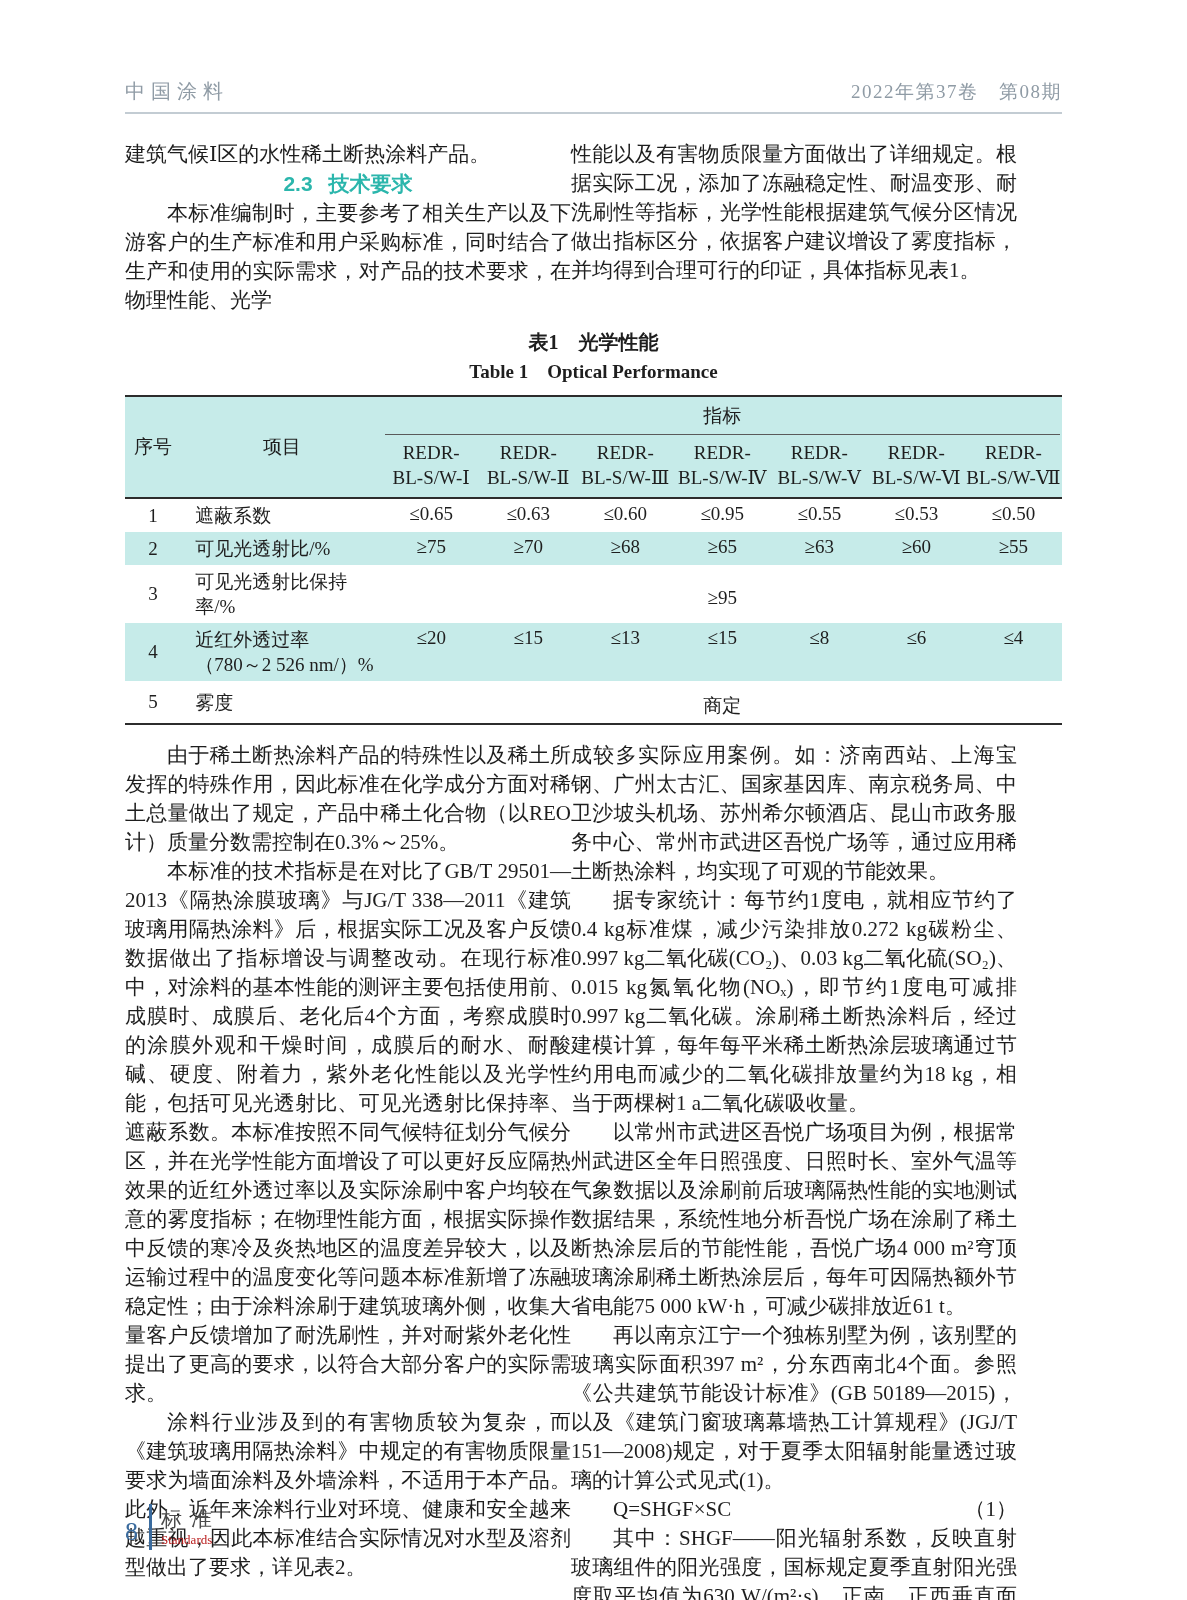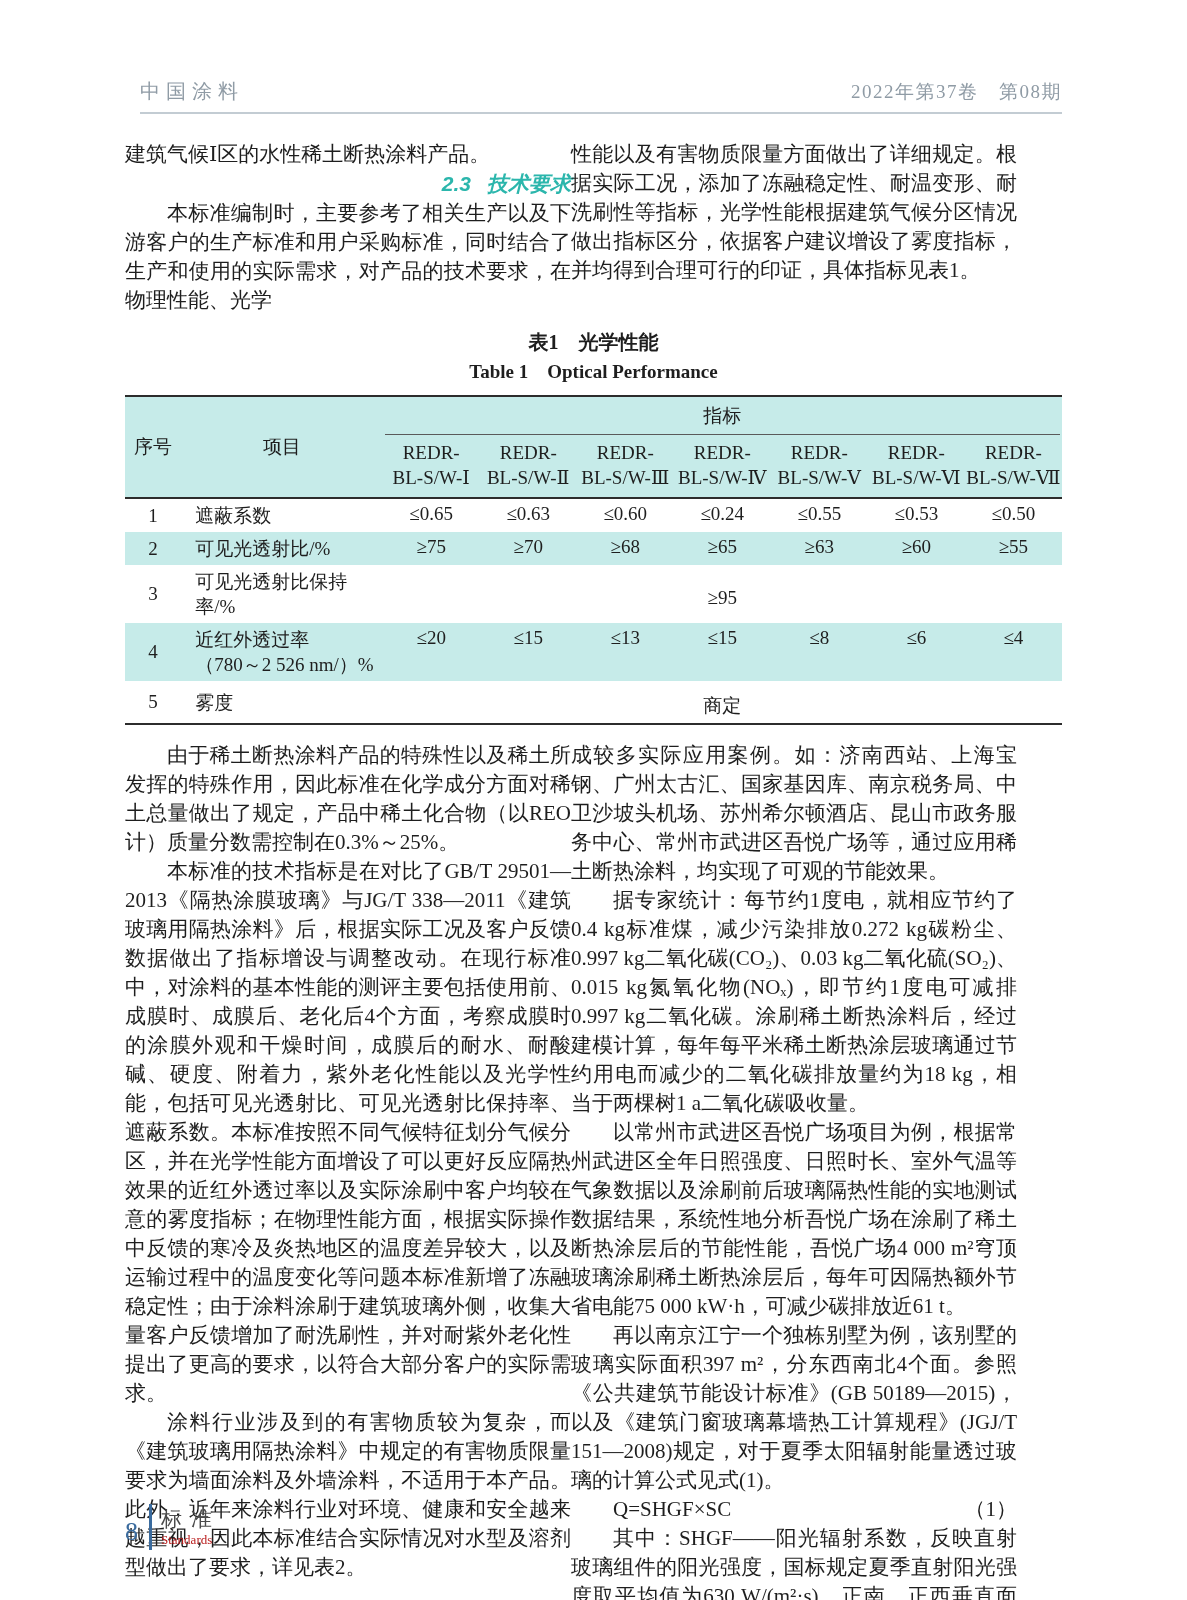--- a/index.html
+++ b/index.html
@@ -4,35 +4,35 @@
 <style>
   html,body{margin:0;padding:0;background:#ffffff;}
   .page{
     width:1187px;height:1600px;position:relative;background:#ffffff;
     box-sizing:border-box;padding:78px 125px 0 125px;overflow:hidden;
     font-family:"Liberation Serif","DejaVu Serif",serif;color:#1e1e1e;
   }
   
   .pagehead{
     display:flex;justify-content:space-between;align-items:flex-end;
-    color:#8f9ba5;border-bottom:2px solid #c3ccd3;padding-bottom:7px;margin-left:15px;
+    color:#8f9ba5;border-bottom:2px solid #c3ccd3;padding-bottom:7px;
   }
   .journal{font-size:20px;letter-spacing:6px;}
   .issue{font-size:19px;letter-spacing:1.5px;}
   
   .band{display:flex;}
   .band1{margin-top:26px;}
   .band2{margin-top:16px;}
   .col{width:446px;font-size:21px;line-height:29px;text-align:justify;}
   .col p{margin:0;}
   .indent{text-indent:2em;}
   .h2{
     font-family:"Liberation Sans","DejaVu Sans",sans-serif;
     color:#2bb6ac;font-weight:bold;font-size:21px;line-height:30px;
-    margin:2px 0 1px 0;text-align:right;text-indent:0;font-style:italic;
+    margin:2px 0 1px 0;text-align:center;text-indent:0;
   }
   .h2 .hnum{margin-right:16px;}
   .formula{display:flex;justify-content:space-between;align-items:flex-end;}
   .formula .expr{padding-left:2em;}
   
   .tblwrap{margin-top:14px;}
   .tbl-title-zh{text-align:center;font-weight:bold;font-size:20px;margin:0;}
   .tbl-title-en{text-align:center;font-weight:bold;font-size:19px;margin:3px 0 10px 0;}
   .t1{border-top:2px solid #2c2c2c;border-bottom:2px solid #2c2c2c;font-size:19px;}
   .teal{background:#c6ebe9;}
@@ -127,21 +127,21 @@
 
       <div class="trow">
         <div class="c-no cell">1</div>
         <div class="r-item cell">
             <span>遮蔽系数</span>
           </div>
         <div class="c-vals cell">
           <div class="c-val">≤0.65</div>
           <div class="c-val">≤0.63</div>
           <div class="c-val">≤0.60</div>
-          <div class="c-val">≤0.24</div>
+          <div class="c-val">≤0.95</div>
           <div class="c-val">≤0.55</div>
           <div class="c-val">≤0.53</div>
           <div class="c-val">≤0.50</div>
         </div>
       </div>
 
       <div class="trow teal">
         <div class="c-no cell">2</div>
         <div class="r-item cell">
             <span>可见光透射比/%</span>

